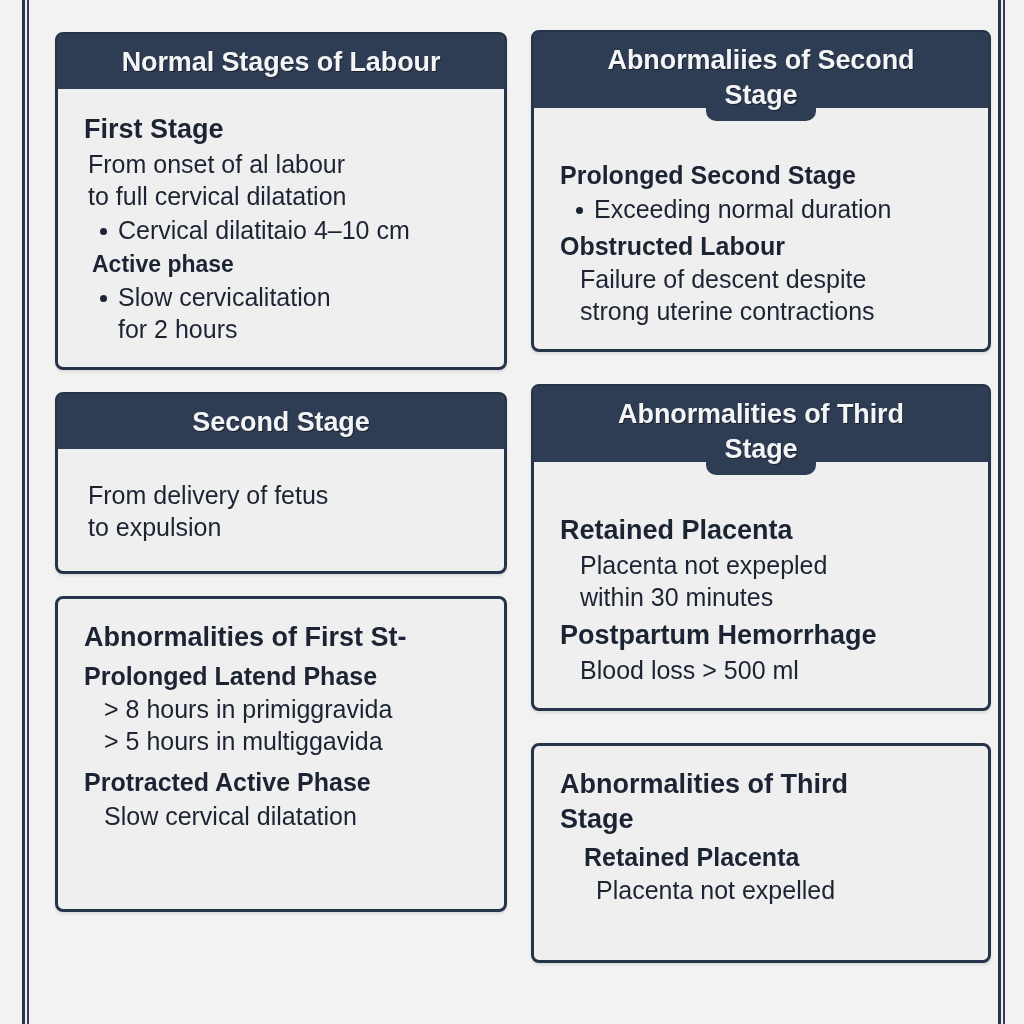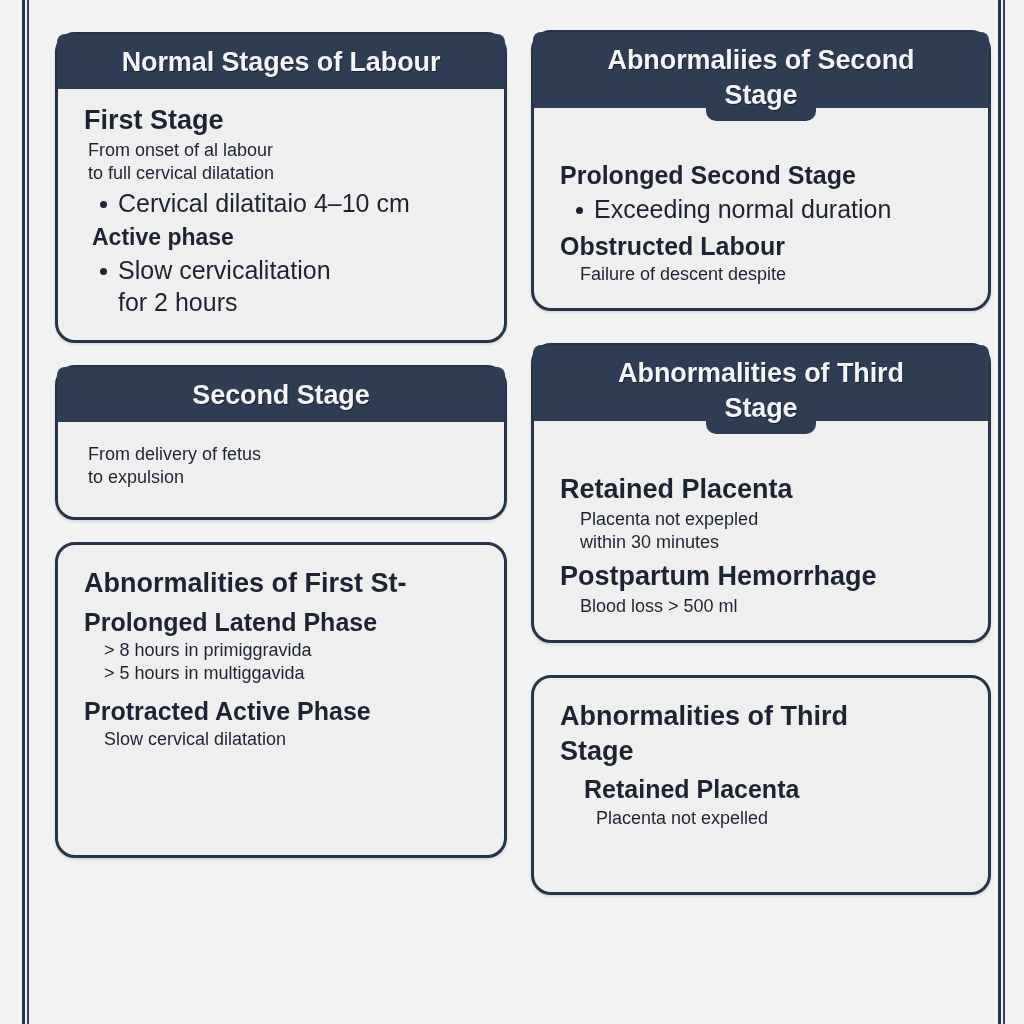--- a/index.html
+++ b/index.html
@@ -54,21 +54,21 @@
     flex-direction: column;
     gap: 22px;
   }
   .col-left  { width: 452px; margin-left: 23px; margin-top: 32px; }
   .col-right { width: 460px; margin-left: 6px; margin-top: 30px; gap: 32px; }
 
   
   .card {
     background: #efefef;
     border: 3px solid #26344a;
-    border-radius: 20px;
+    border-radius: 8px;
     box-sizing: border-box;
     position: relative;
     box-shadow: 0 2px 3px rgba(0,0,0,0.10);
   }
   .card-head {
     background: #2e3d54;
     border-radius: 8px 8px 0 0;
     margin: -1px -1px 0 -1px;
     padding: 11px 14px 9px 14px;
     text-align: center;
@@ -90,21 +90,21 @@
   .card-head.two-line .head-line.second {
     background: #2e3d54;
     border-radius: 0 0 10px 10px;
     padding: 0 18px 8px 18px;
     margin-bottom: -38px;
     position: relative;
     z-index: 3;
   }
 
   .card-body {
-    padding: 15px 16px 16px 16px;
+    padding: 24px 16px 16px 16px;
     position: relative;
     z-index: 1;
   }
   .card-body.pushed { padding-top: 52px; }
 
   
   .h-title {
     font-size: 27px;
     font-weight: bold;
     color: #1c2433;
@@ -113,21 +113,21 @@
   }
   .h-title.inset { padding-left: 10px; }
   .h-sub {
     font-size: 23px;
     font-weight: bold;
     color: #1c2433;
     line-height: 1.25;
     margin: 4px 0 0 18px;
   }
   .p-text {
-    font-size: 18px;
+    font-size: 25px;
     color: #1c2433;
     line-height: 1.28;
     margin: 0 0 0 14px;
   }
   .p-text.indent-2 { margin-left: 30px; }
   .p-text.indent-3 { margin-left: 46px; }
   .bullet-row {
     display: flex;
     align-items: flex-start;
     margin: 2px 0 0 26px;
@@ -219,20 +219,21 @@
           <span class="head-line second">Stage</span>
         </div>
         <div class="card-body pushed">
           <div class="h-title inset" style="font-size:25px;">Prolonged Second Stage</div>
           <div class="bullet-row">
             <span class="bullet-dot"></span>
             <span class="bullet-text">Exceeding normal duration</span>
           </div>
           <div class="h-title inset" style="font-size:25px;margin-top:6px;">Obstructed Labour</div>
           <div class="p-text indent-2">Failure of descent despite</div>
+          <div class="p-text indent-2">strong uterine contractions</div>
           <div class="gap-sm"></div>
         </div>
       </div>
 
       <div class="card">
         <div class="card-head two-line">
           <span class="head-line" style="display:block;">Abnormalities of Third</span>
           <span class="head-line second">Stage</span>
         </div>
         <div class="card-body pushed">

